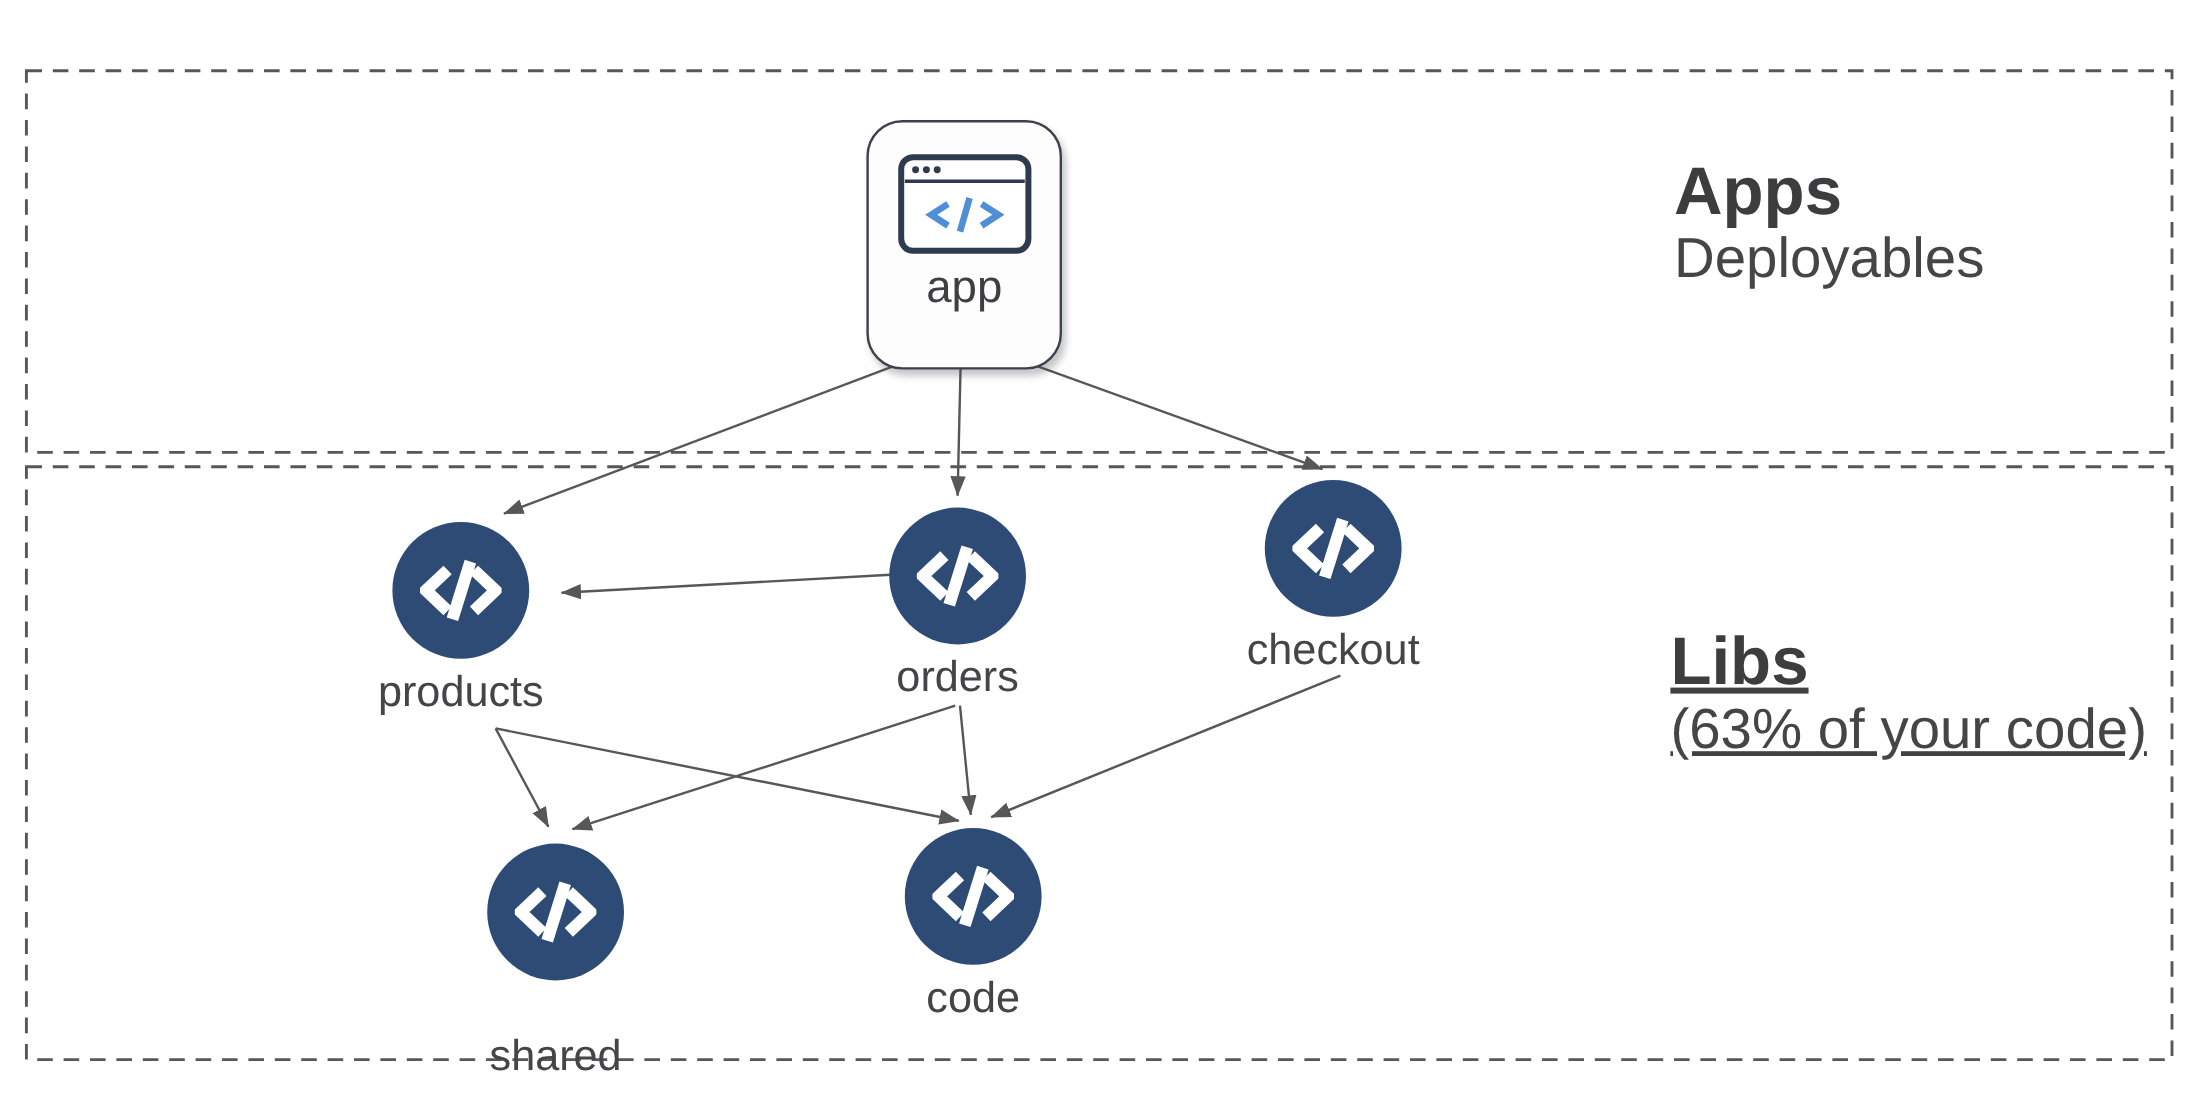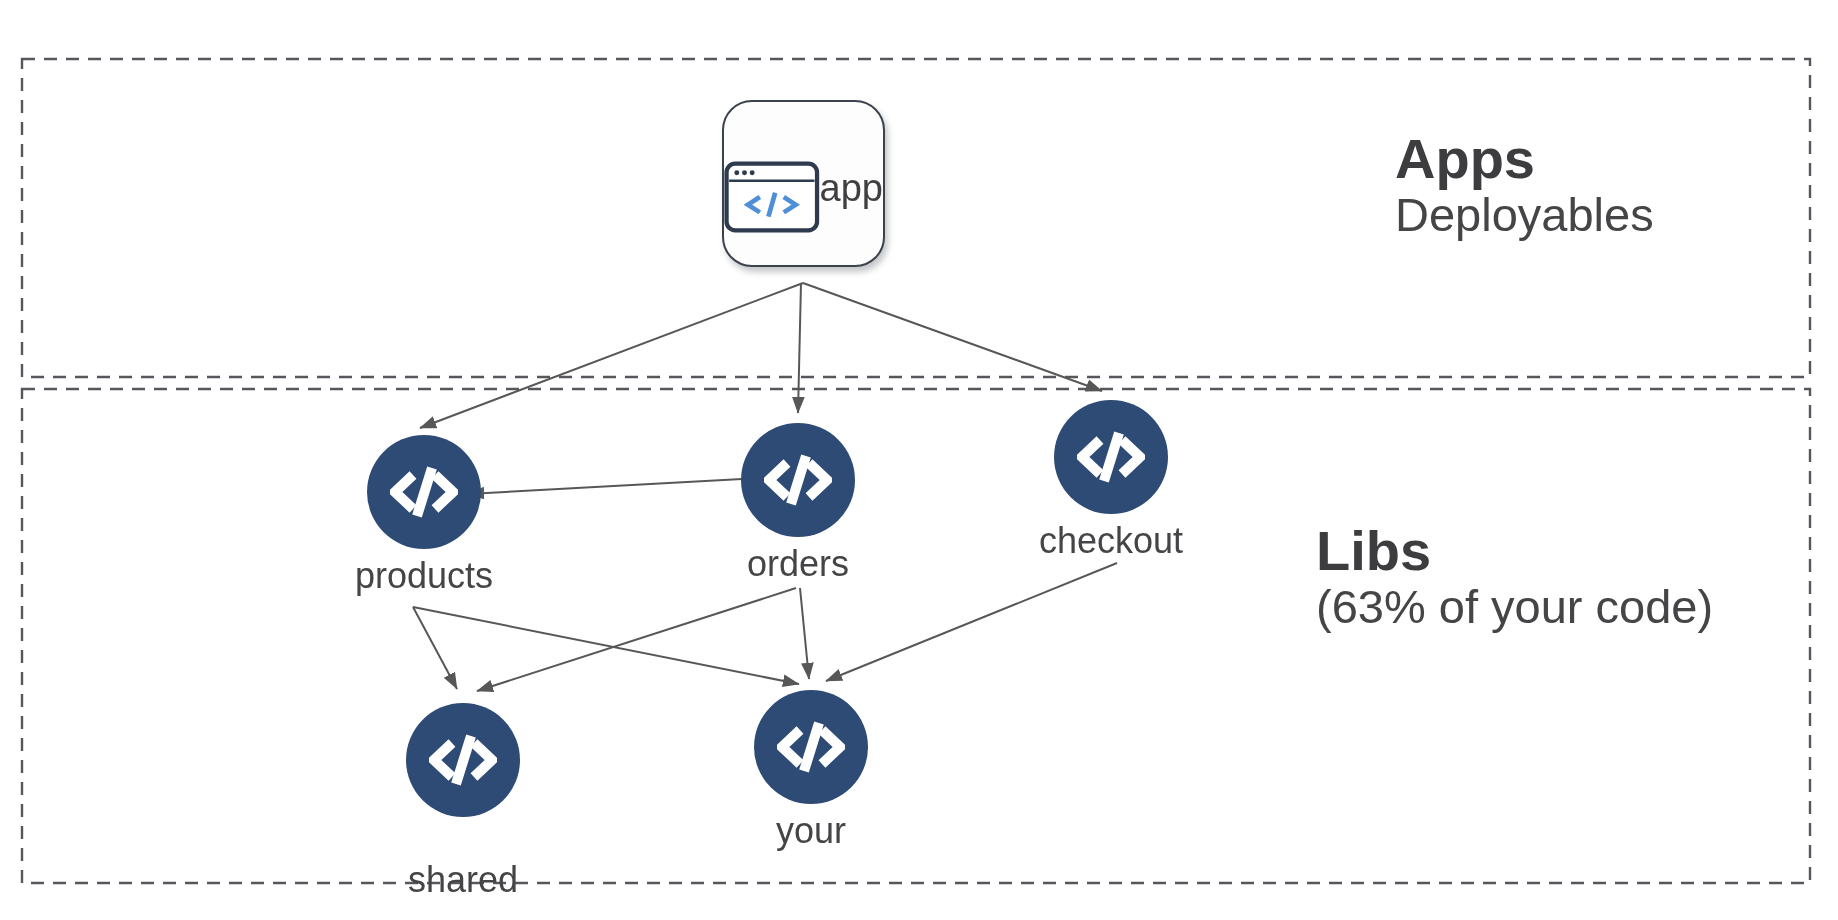--- a/index.html
+++ b/index.html
@@ -20,28 +20,28 @@
     left: 0; top: 0;
     width: 1838px;
     height: 920px;
   }
   
   .app-node {
     position: absolute;
     left: 722px;
     top: 100px;
     width: 163px;
-    height: 167px;
+    height: 208px;
     box-sizing: border-box;
     background: #fdfdfe;
     border: 2.5px solid #3c424c;
     border-radius: 30px;
     box-shadow: 3px 5px 6px rgba(60, 65, 75, 0.30);
     display: flex;
-    flex-direction: row;
+    flex-direction: column;
     align-items: center;
   }
   .app-node .browser-icon {
     margin-top: 26px;
     display: block;
   }
   .app-node .app-label {
     margin-top: 8px;
     font-size: 38px;
     line-height: 40px;
@@ -83,21 +83,21 @@
     font-weight: bold;
     color: #3d3d40;
   }
   .section-caption .cap-subtitle {
     font-size: 47px;
     line-height: 46px;
     margin-top: 4px;
     color: #454548;
   }
   #caption-apps { left: 1395px; top: 130px; }
-  #caption-libs { left: 1316px; top: 522px; }
+  #caption-libs { left: 1392px; top: 522px; text-decoration: underline; }
 </style>
 </head>
 <body>
 
 <div id="canvas">
 
   <svg id="wires" viewBox="0 0 1838 920" xmlns="http://www.w3.org/2000/svg">
     <defs>
       <marker id="arrow" viewBox="0 0 10 8" refX="9.4" refY="4" markerWidth="8.6" markerHeight="7" orient="auto-start-reverse">
         <path d="M0,0.3 L9.8,4 L0,7.7 Z" fill="#575757"></path>
@@ -128,21 +128,21 @@
       <line x1="6" y1="23" x2="106" y2="23" stroke="#2e3b4e" stroke-width="3"></line>
       <g fill="none" stroke="#4e8fd8" stroke-width="5.5" stroke-linejoin="miter">
         <path d="M 42,42 L 28,51 L 42,60"></path>
         <path d="M 70,42 L 84,51 L 70,60"></path>
         <path d="M 60,37 L 52,65"></path>
       </g>
     </svg>
     <div class="app-label">app</div>
   </div>
 
-  <div class="lib-node" style="left:424px; top:435px;">
+  <div class="lib-node" style="left:384px; top:435px;">
     <div class="circle">
       <svg width="68" height="56" viewBox="-34 -28 68 56">
         <g fill="none" stroke="#ffffff" stroke-width="10" stroke-linejoin="miter">
           <path d="M -11,-17 L -29,0 L -11,17"></path>
           <path d="M 11,-17 L 29,0 L 11,17"></path>
           <path d="M 8,-24 L -7,24"></path>
         </g>
       </svg>
     </div>
     <div class="lib-label">products</div>
@@ -190,21 +190,21 @@
   <div class="lib-node" style="left:811px; top:690px;">
     <div class="circle">
       <svg width="68" height="56" viewBox="-34 -28 68 56">
         <g fill="none" stroke="#ffffff" stroke-width="10" stroke-linejoin="miter">
           <path d="M -11,-17 L -29,0 L -11,17"></path>
           <path d="M 11,-17 L 29,0 L 11,17"></path>
           <path d="M 8,-24 L -7,24"></path>
         </g>
       </svg>
     </div>
-    <div class="lib-label">your</div>
+    <div class="lib-label">code</div>
   </div>
 
   <div id="caption-apps" class="section-caption">
     <div class="cap-title">Apps</div>
     <div class="cap-subtitle">Deployables</div>
   </div>
 
   <div id="caption-libs" class="section-caption">
     <div class="cap-title">Libs</div>
     <div class="cap-subtitle">(63% of your code)</div>

